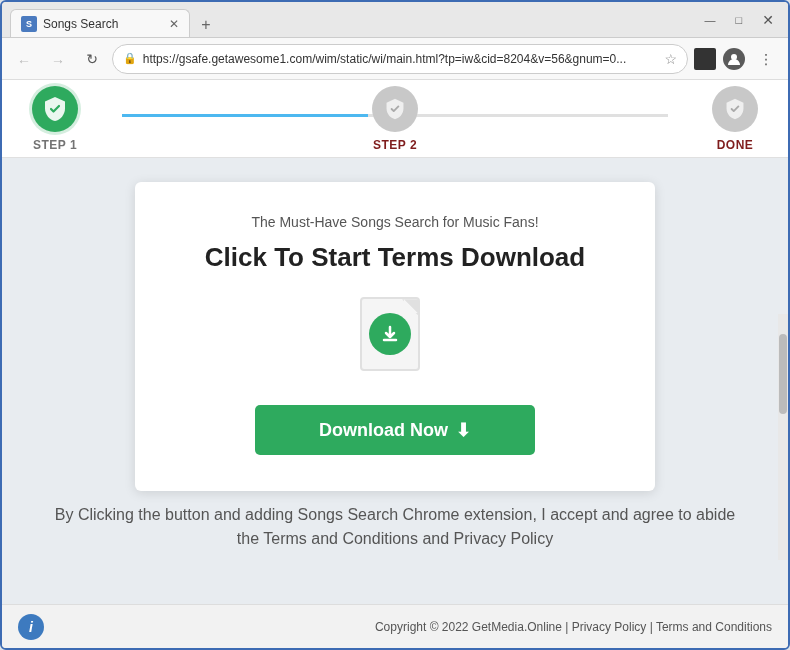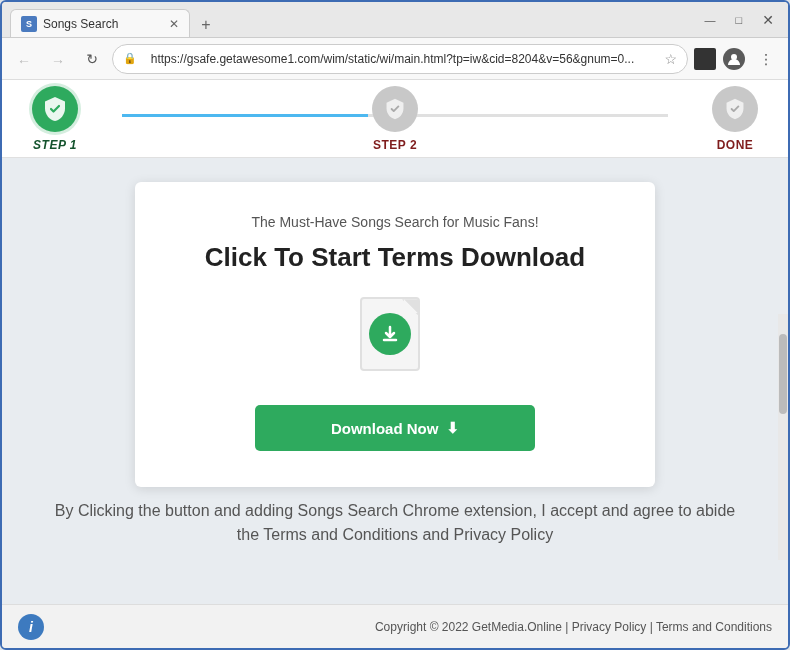--- a/index.html
+++ b/index.html
@@ -126,21 +126,21 @@
       border-radius: 15px;
       background: white;
       display: flex;
       align-items: center;
       padding: 0 10px;
       gap: 6px;
       font-size: 12px;
       color: #333;
     }
     .lock-icon { color: #555; font-size: 11px; }
-    .address-text { flex: 1; overflow: hidden; text-overflow: ellipsis; white-space: nowrap; margin-left: 8px; }
+    .address-text { flex: 1; overflow: hidden; text-overflow: ellipsis; white-space: nowrap; }
     .star-icon { color: #888; font-size: 14px; }
     .nav-actions { display: flex; gap: 4px; align-items: center; }
     .nav-action-btn {
       width: 28px; height: 28px;
       border: none; background: none;
       cursor: pointer;
       border-radius: 50%;
       display: flex; align-items: center; justify-content: center;
       font-size: 14px; color: #555;
     }
@@ -188,21 +188,21 @@
       box-shadow: 0 0 0 3px rgba(46,170,94,0.2);
     }
     .step-circle.inactive {
       background: #c8c8c8;
     }
     .step-label {
       font-size: 12px;
       font-weight: 600;
       letter-spacing: 0.5px;
     }
-    .step-label.active { color: #14532d; font-style: italic; }
+    .step-label.active { color: #737373; }
     .step-label.inactive { color: #7f1d1d; }
     .step-line {
       position: absolute;
       top: 34px;
       left: 120px;
       right: 120px;
       height: 3px;
       background: #e0e0e0;
       z-index: 1;
     }
@@ -324,21 +324,21 @@
       color: white;
       font-size: 18px;
     }
     .download-btn {
       background: #2eaa5e;
       color: white;
       border: none;
       border-radius: 5px;
       padding: 14px 0;
       width: 280px;
-      font-size: 15px;
+      font-size: 18px;
       font-weight: 700;
       cursor: pointer;
       display: flex;
       align-items: center;
       justify-content: center;
       gap: 8px;
       margin-top: 4px;
     }
 
     

